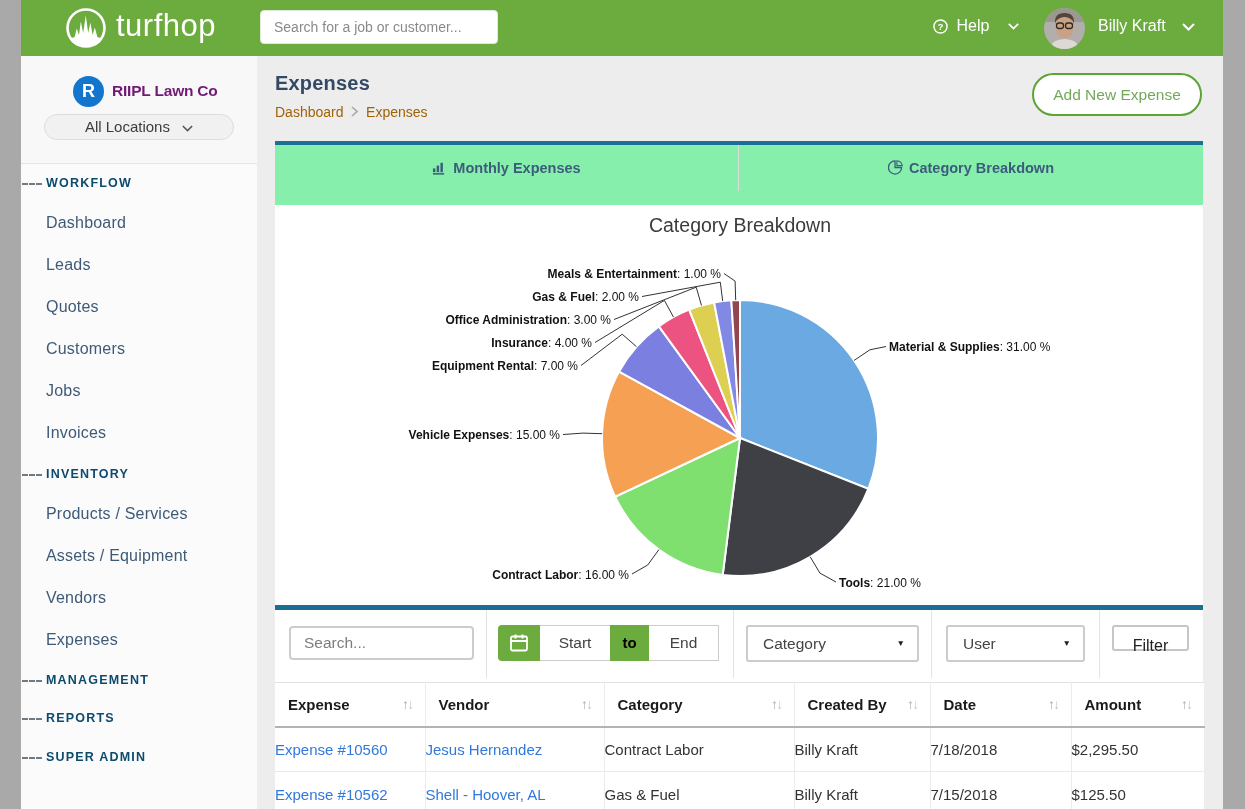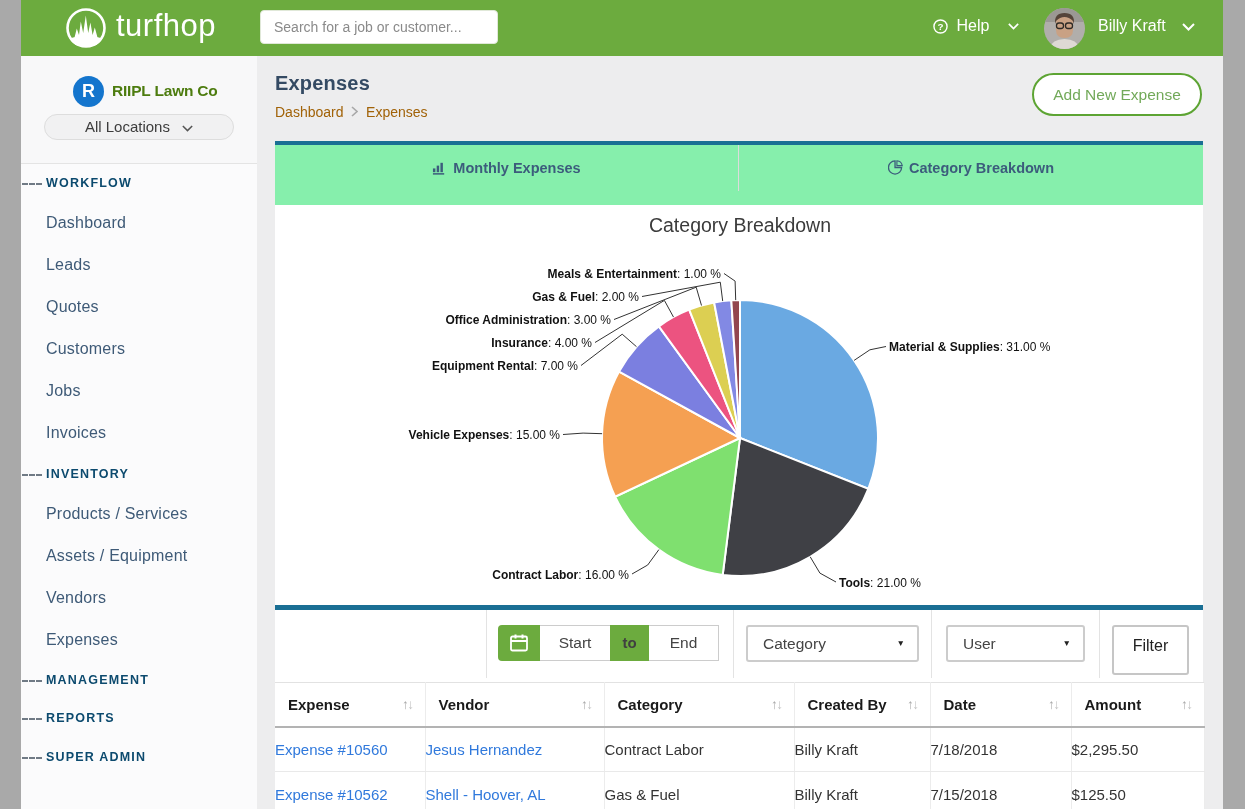--- a/index.html
+++ b/index.html
@@ -14,21 +14,21 @@
   #topsearch { position:absolute; left:239px; top:10px; width:238px; height:34px; background:#fff; border:1px solid #e0e8d8; border-radius:4px; color:#8a8a8a; font-size:14px; line-height:32px; padding-left:13px; }
   #help { position:absolute; left:912px; top:17px; color:#fff; font-size:16px; }
   #avatar { position:absolute; left:1023px; top:8px; width:41px; height:41px; border-radius:50%; overflow:hidden; }
   #username { position:absolute; left:1077px; top:17px; color:#fff; font-size:16px; }
   .chev { display:inline-block; vertical-align:middle; }
 
   
   #sidebar { position:absolute; left:0; top:56px; width:236px; height:753px; background:#fbfbfc; }
   #sidetop { position:absolute; left:0; top:0; width:236px; height:108px; background:#f8f8f9; border-bottom:1px solid #e4e4e4; }
   #clogo { position:absolute; left:52px; top:20px; width:31px; height:31px; border-radius:50%; background:#1475cd; color:#fff; font-size:18px; font-weight:bold; text-align:center; line-height:31px; }
-  #cname { position:absolute; left:91px; top:26px; font-size:15.5px; font-weight:bold; color:#4d7c0f; letter-spacing:-0.2px; }
+  #cname { position:absolute; left:91px; top:26px; font-size:15.5px; font-weight:bold; color:#701a75; letter-spacing:-0.2px; }
   #locpill { position:absolute; left:23px; top:58px; width:190px; height:26px; background:#f1f1f2; border:1px solid #ddd; border-radius:13px; text-align:center; font-size:15px; color:#3c3c3c; line-height:24px; }
   .mhead { position:absolute; left:25px; font-size:12.5px; font-weight:bold; letter-spacing:1.2px; color:#0c4a6e; }
   .mitem { position:absolute; left:25px; font-size:16px; letter-spacing:0.2px; color:#3e5a77; }
   .mdash { position:absolute; left:1px; width:20px; border-top:2px dashed #707a85; }
 
   
   #main { position:absolute; left:236px; top:56px; width:966px; height:753px; }
   #h1 { position:absolute; left:18px; top:16px; font-size:20px; font-weight:bold; color:#344a63; letter-spacing:0.2px; }
   #crumbs { position:absolute; left:18px; top:48px; font-size:14px; color:#a16207; }
   .pillbtn { position:absolute; top:17px; height:43px; border:2px solid #5da433; border-radius:22px; background:#fff; color:#72a959; font-size:15.5px; text-align:center; }
@@ -43,27 +43,27 @@
   #tab2 { left:464px; width:464px; }
   #chart { position:absolute; left:0; top:46px; }
 
   
   #panel2 { position:absolute; left:18px; top:549px; width:928px; height:77px; background:#fff; border-top:5px solid #1a6f94; }
   .fcell { position:absolute; top:0; height:68px; border-right:1px solid #e3e3e3; }
   #fsearch { position:absolute; left:14px; top:16px; width:185px; height:34px; border:2px solid #ccc; border-radius:4px; font-size:15.5px; color:#7d7d7d; line-height:30px; padding-left:13px; }
   .dgrp { position:absolute; top:15px; height:36px; }
   #dcal { left:223px; width:42px; background:#6cab3e; border-radius:4px 0 0 4px; }
   #dstart { left:265px; width:70px; background:#fff; border-top:1px solid #ccc; border-bottom:1px solid #ccc; color:#444; text-align:center; font-size:15.5px; line-height:34px; }
-  #dto { left:335px; width:39px; background:#6cab3e; color:#404040; font-weight:bold; text-align:center; font-size:15px; line-height:36px; }
+  #dto { left:335px; width:39px; background:#6cab3e; color:#000000; font-weight:bold; text-align:center; font-size:15px; line-height:36px; }
   #dend { left:374px; width:70px; background:#fff; border-top:1px solid #ccc; border-bottom:1px solid #ccc; border-right:1px solid #ccc; color:#444; text-align:center; font-size:15.5px; line-height:34px; }
   .fsel { position:absolute; top:15px; height:37px; border:2px solid #ccc; border-radius:3px; background:#fff; font-size:15.5px; color:#444; line-height:33px; padding-left:15px; }
   #fcatsel { left:471px; width:173px; }
   #fusersel { left:671px; width:139px; }
   .selarr { position:absolute; right:12px; top:0; font-size:8.5px; color:#222; }
-  #fbtn { position:absolute; left:837px; top:15px; width:77px; height:50px; border:2px solid #c6c6c6; border-radius:3px; background:#fff; font-size:16px; color:#222; text-align:center; line-height:37px; }
+  #fbtn { position:absolute; left:837px; top:15px; width:77px; height:26px; border:2px solid #c6c6c6; border-radius:3px; background:#fff; font-size:16px; color:#222; text-align:center; line-height:37px; }
 
   
   #tbl { position:absolute; left:18px; top:626px; width:929px; }
   #tbl table { border-collapse:collapse; width:929px; table-layout:fixed; font-size:15px; }
   #tbl th { background:#fff; border-right:1px solid #ececec; border-top:1px solid #e2e2e2; border-bottom:2px solid #b3b3b3; height:44px; text-align:left; padding-left:13px; color:#1a1a1a; font-size:15px; position:relative; }
   #tbl td { background:#fff; border-bottom:1px solid #e9e9e9; border-right:1px solid #ececec; height:45px; color:#333; font-size:15px; }
   #tbl td.lnk { color:#3079dc; }
   .sort { position:absolute; right:12px; top:14px; color:#c2c2c2; font-size:13.5px; letter-spacing:-1.5px; font-weight:normal; }
 </style>
 </head>
@@ -185,20 +185,21 @@
         <text x="446" y="87.0" text-anchor="end" font-size="12" fill="#111"><tspan font-weight="bold">Meals &amp; Entertainment</tspan><tspan>: 1.00 %</tspan></text>
         <path d="M449 82.5 L460.1 90.1 L460.7 109.1" fill="none" stroke="#333" stroke-width="1"></path>
       </svg>
     </div>
 
     <div id="panel2">
       <div class="fcell" style="left:0;width:212px"></div>
       <div class="fcell" style="left:212px;width:247px"></div>
       <div class="fcell" style="left:459px;width:198px"></div>
       <div class="fcell" style="left:657px;width:168px"></div>
+      <div id="fsearch">Search...</div>
       <div class="dgrp" id="dcal"><svg width="18" height="18" viewBox="0 0 18 18" style="margin:9px 0 0 12px">
             <rect x="1" y="2.5" width="16" height="14" rx="1.5" fill="none" stroke="#fff" stroke-width="1.8"></rect>
             <rect x="1" y="6" width="16" height="2" fill="#fff"></rect>
             <rect x="4.5" y="0.5" width="2" height="4" fill="#fff"></rect>
             <rect x="11.5" y="0.5" width="2" height="4" fill="#fff"></rect>
           </svg></div>
       <div class="dgrp" id="dstart">Start</div>
       <div class="dgrp" id="dto">to</div>
       <div class="dgrp" id="dend">End</div>
       <div class="fsel" id="fcatsel">Category<span class="selarr">▼</span></div>

